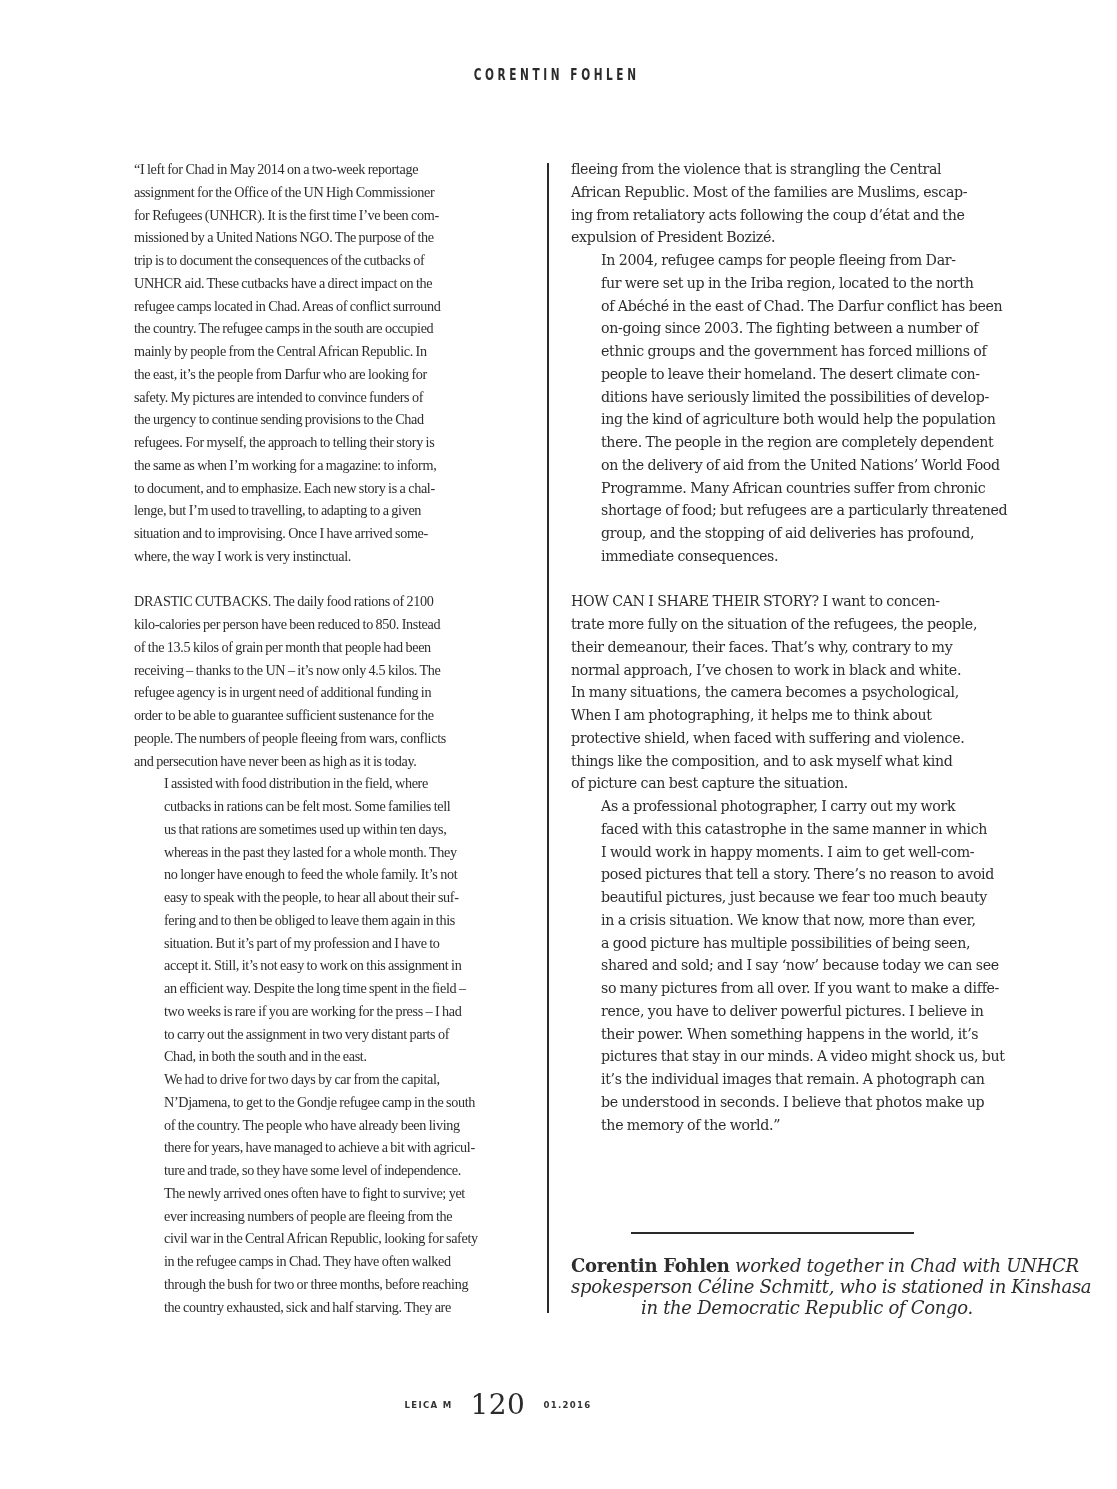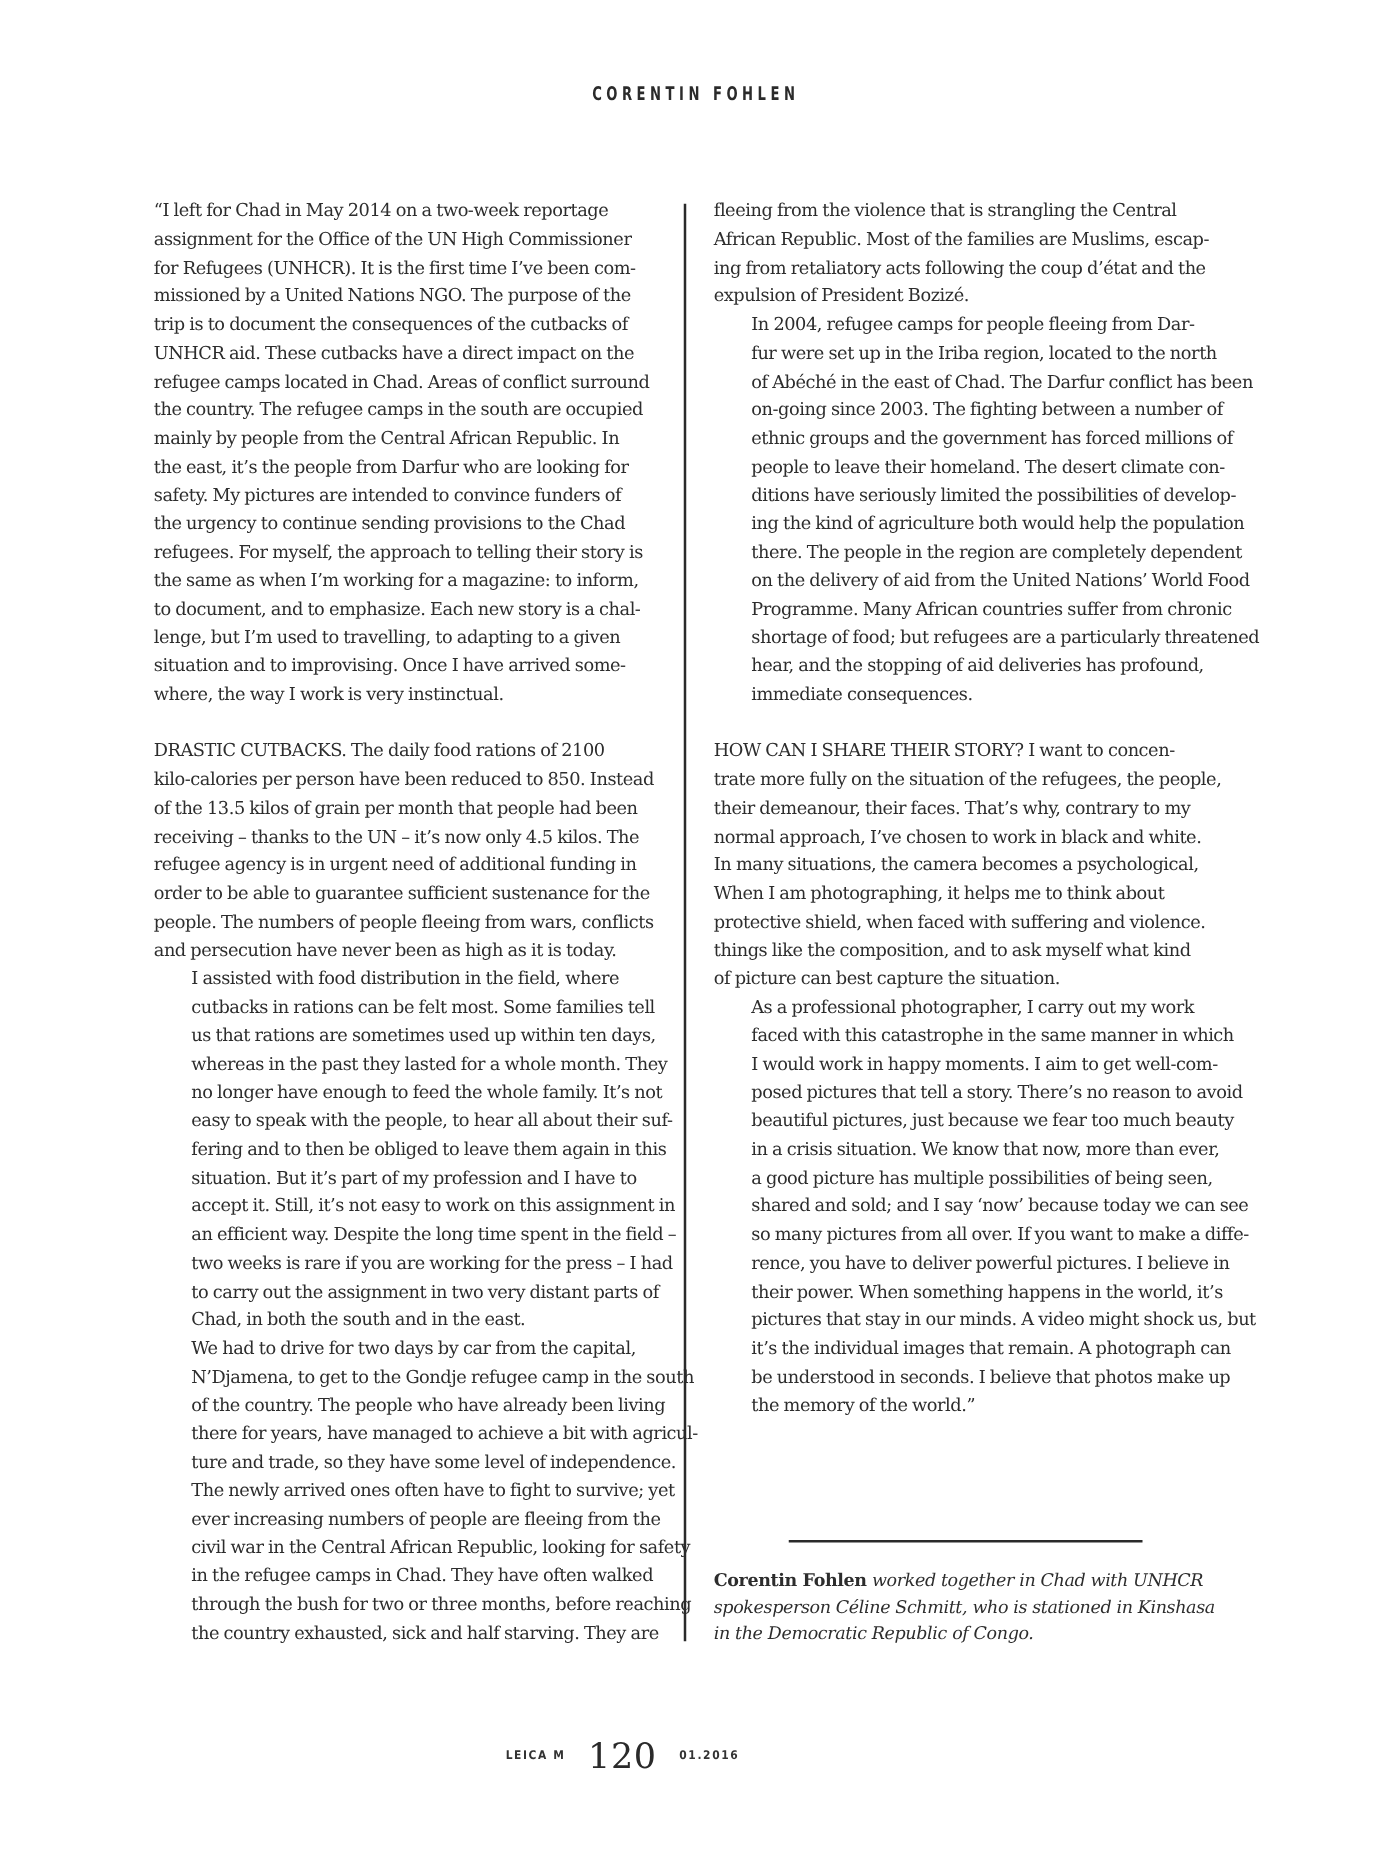--- a/index.html
+++ b/index.html
@@ -9,36 +9,36 @@
       font-family: "DejaVu Sans Condensed", "DejaVu Sans", sans-serif;
       font-size: 15px; letter-spacing: 4.6px; color: #2b2b2b; font-weight: bold;
       transform: scaleX(0.78); transform-origin: 550px 0;
     }
     .column {
       position: absolute; top: 158px; width: 410px;
       font-family: "DejaVu Serif", "Liberation Serif", serif;
       font-size: 14.2px; line-height: 22.75px; color: #2d2d2d;
       letter-spacing: -0.35px; word-spacing: -0.5px;
     }
-    .col-left { left: 123px; }
+    .col-left { left: 134px; font-family: Liberation Serif, serif; }
     .col-right { left: 571px; }
     .column p { margin: 0; text-align: left; }
     .column p.indent { text-indent: 30px; }
     .column p.section-start { margin-top: 22.75px; }
     .column .line { display: block; white-space: nowrap; }
     .divider {
       position: absolute; left: 547px; top: 163px; width: 1.5px; height: 1150px; background: #2a2a2a;
     }
     .rule {
       position: absolute; left: 631px; top: 1232px; width: 283px; height: 2px; background: #2a2a2a;
     }
     .credit {
-      position: absolute; left: 571px; top: 1255px; width: 402px; text-align: left;
+      position: absolute; left: 571px; top: 1255px; width: 402px; text-align: right;
       font-family: "DejaVu Serif", "Liberation Serif", serif;
-      font-size: 14px; line-height: 21px; color: #2d2d2d; letter-spacing: -0.3px;
+      font-size: 18px; line-height: 21px; color: #2d2d2d; letter-spacing: -0.3px;
     }
     .credit .name { font-weight: bold; font-style: normal; }
     .credit .rest { font-style: italic; }
     .credit .line { display: block; white-space: nowrap; }
     .folio {
       position: absolute; top: 1388px; left: 0; width: 996px; text-align: center;
       display: flex; justify-content: center; align-items: center; gap: 0;
     }
     .folio .mag, .folio .issue {
       font-family: "DejaVu Sans Condensed", "DejaVu Sans", sans-serif;
@@ -131,21 +131,21 @@
       <span class="line">of Abéché in the east of Chad. The Darfur conflict has been</span>
       <span class="line">on-going since 2003. The fighting between a number of</span>
       <span class="line">ethnic groups and the government has forced millions of</span>
       <span class="line">people to leave their homeland. The desert climate con-</span>
       <span class="line">ditions have seriously limited the possibilities of develop-</span>
       <span class="line">ing the kind of agriculture both would help the population</span>
       <span class="line">there. The people in the region are completely dependent</span>
       <span class="line">on the delivery of aid from the United Nations’ World Food</span>
       <span class="line">Programme. Many African countries suffer from chronic</span>
       <span class="line">shortage of food; but refugees are a particularly threatened</span>
-      <span class="line">hear, and the stopping of aid deliveries has profound,</span>
+      <span class="line">group, and the stopping of aid deliveries has profound,</span>
       <span class="line">immediate consequences.</span>
     </p>
   <p class="section-start">
       <span class="line">HOW CAN I SHARE THEIR STORY? I want to concen-</span>
       <span class="line">trate more fully on the situation of the refugees, the people,</span>
       <span class="line">their demeanour, their faces. That’s why, contrary to my</span>
       <span class="line">normal approach, I’ve chosen to work in black and white.</span>
       <span class="line">In many situations, the camera becomes a psychological,</span>
       <span class="line">When I am photographing, it helps me to think about</span>
       <span class="line">protective shield, when faced with suffering and violence.</span>

